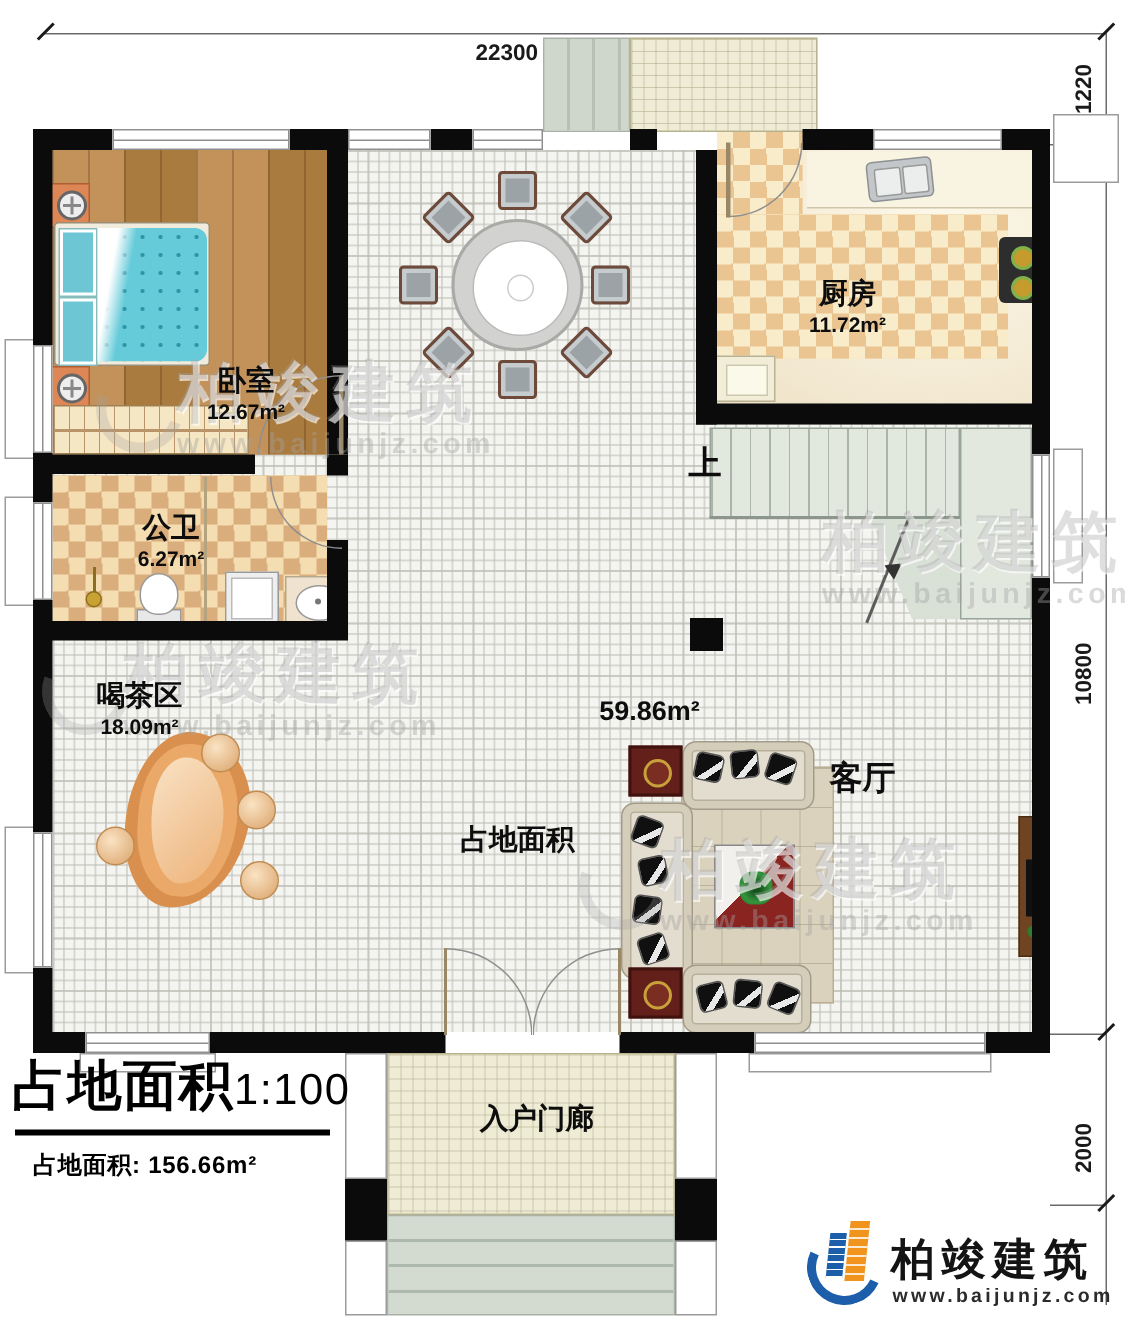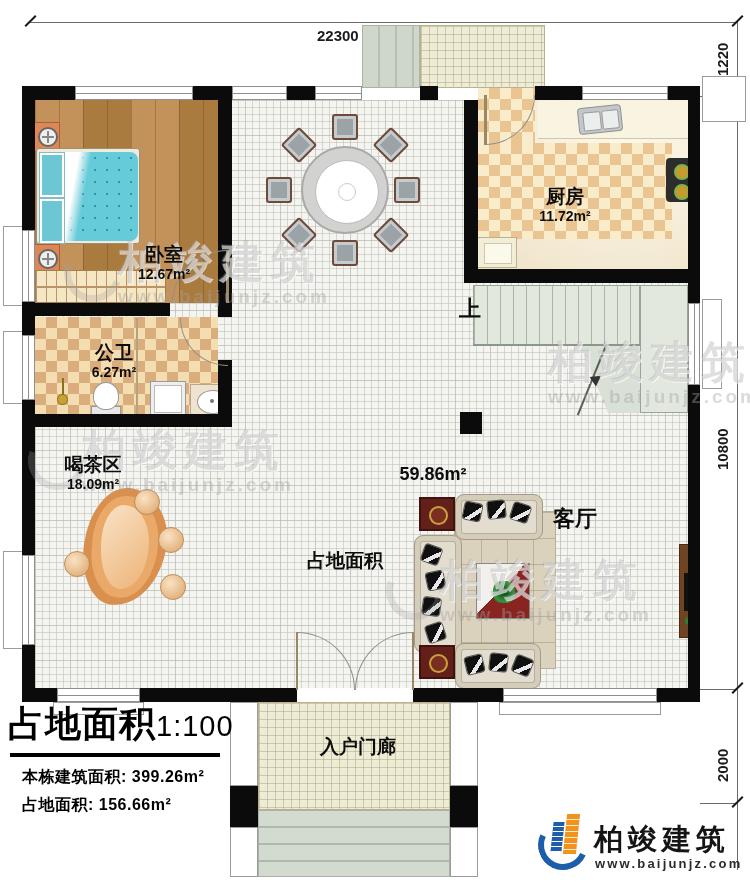--- a/index.html
+++ b/index.html
@@ -349,21 +349,20 @@
   </div>
   <div class="rlabel" style="left:455px;top:296px;width:30px">
     <div class="rname big">上</div>
   </div>
 
   <div class="tb">
     <div>
       <span class="tb-title">占地面积</span><span class="tb-title tb-scale">1:100</span>
     </div>
     <div class="tb-rule"></div>
-    <div class="tb-line">本栋建筑面积: 399.26m²</div>
     <div class="tb-line">占地面积: 156.66m²</div>
   </div>
 
   <div class="logo">
     <div class="lg-sw"></div>
     <div class="lg-b1"></div>
     <div class="lg-b2"></div>
     <div class="logo-name">柏竣建筑</div>
     <div class="logo-url">www.baijunjz.com</div>
   </div>

